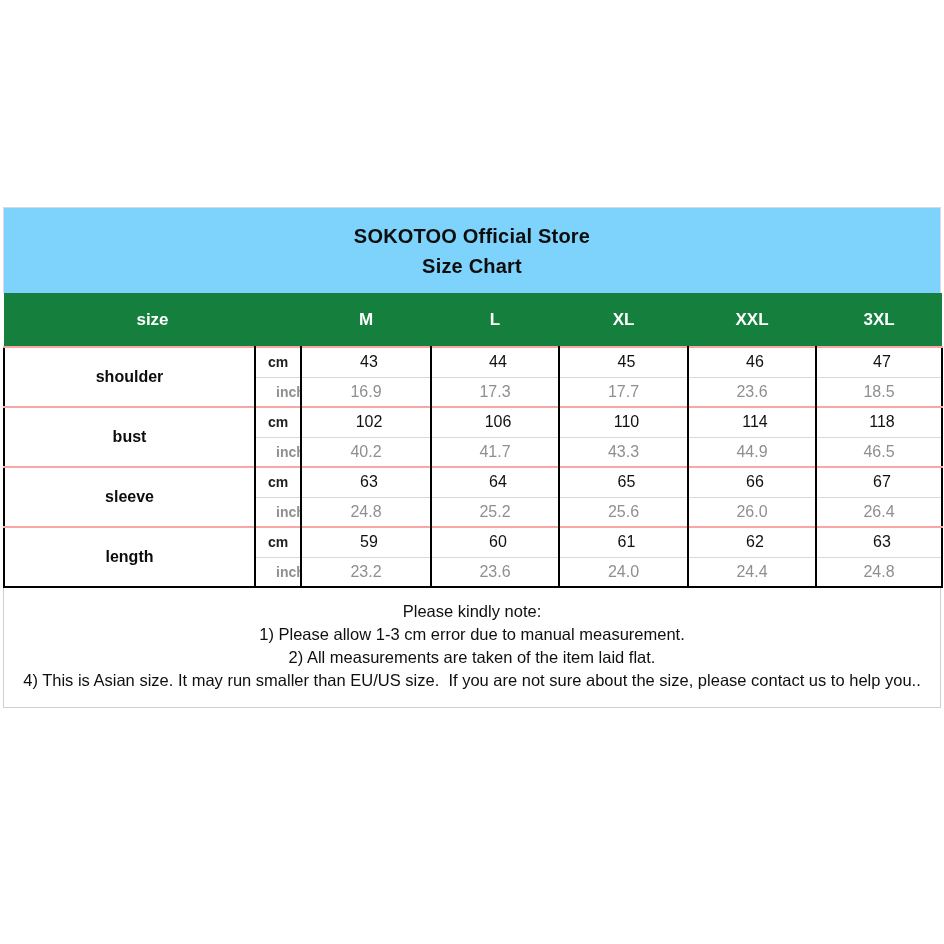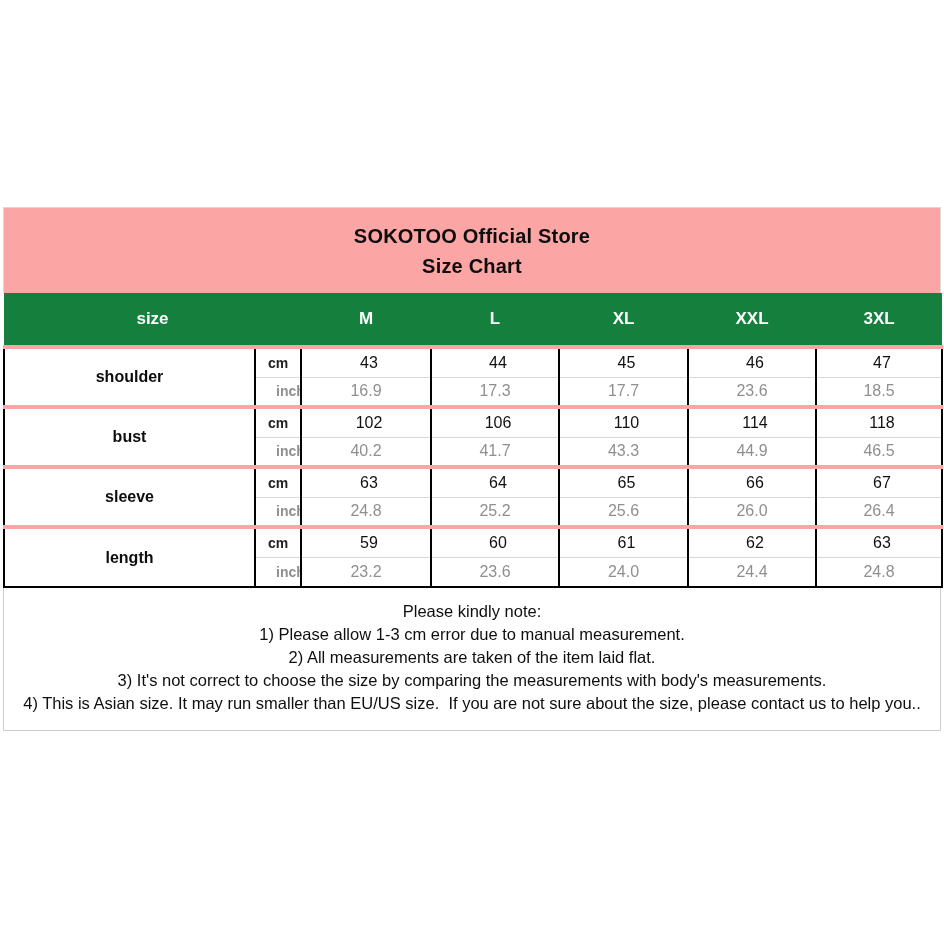--- a/index.html
+++ b/index.html
@@ -13,21 +13,21 @@
   .sheet {
     position: absolute;
     left: 3px; top: 207px;
     width: 938px;
   }
   
   .title-block {
     height: 86px;
     border: 1px solid #d9d9d9;
     border-bottom: none;
-    background: #fca5a5;
+    background: #7dd3fc;
     display: flex;
     flex-direction: column;
     justify-content: center;
     align-items: center;
     text-align: center;
   }
   .title-line {
     font-weight: bold;
     font-size: 20px;
     line-height: 30px;
@@ -53,21 +53,21 @@
   }
   thead tr.header-row th {
     color: #ffffff;
     font-weight: bold;
     font-size: 17px;
     border: none;
   }
   tbody { border: 2px solid #000; }
   tbody td { border-left: 2px solid #000; }
   tbody td.label-cell { border-left: none; }
-  tbody tr.cm-row { border-top: 4px solid #fca5a5; height: 30px; }
+  tbody tr.cm-row { border-top: 2px solid #fca5a5; height: 30px; }
   tbody tr.inch-row { border-top: 1px solid #d9d9d9; height: 30px; }
   td.label-cell {
     font-weight: bold;
     font-size: 16px;
     color: #0d0d0d;
   }
   td.unit-cell { font-size: 14px; font-weight: bold; }
   td.unit-cm   { color: #222; }
   td.unit-inch { color: #8f8f8f; padding-left: 20px; }
   td.val-cell  { font-size: 16px; }
@@ -190,17 +190,16 @@
         <td class="val-cell">24.4</td>
         <td class="val-cell">24.8</td>
       </tr>
     </tbody>
   </table>
 
   <div class="notes-block">
     <div class="note-line">Please kindly note:</div>
     <div class="note-line">1) Please allow 1-3 cm error due to manual measurement.</div>
     <div class="note-line">2) All measurements are taken of the item laid flat.</div>
-    <div class="note-line">3) It's not correct to choose the size by comparing the measurements with body's measurements.</div>
     <div class="note-line">4) This is Asian size. It may run smaller than EU/US size.  If you are not sure about the size, please contact us to help you..</div>
   </div>
 
 </div>
 
 </body></html>

